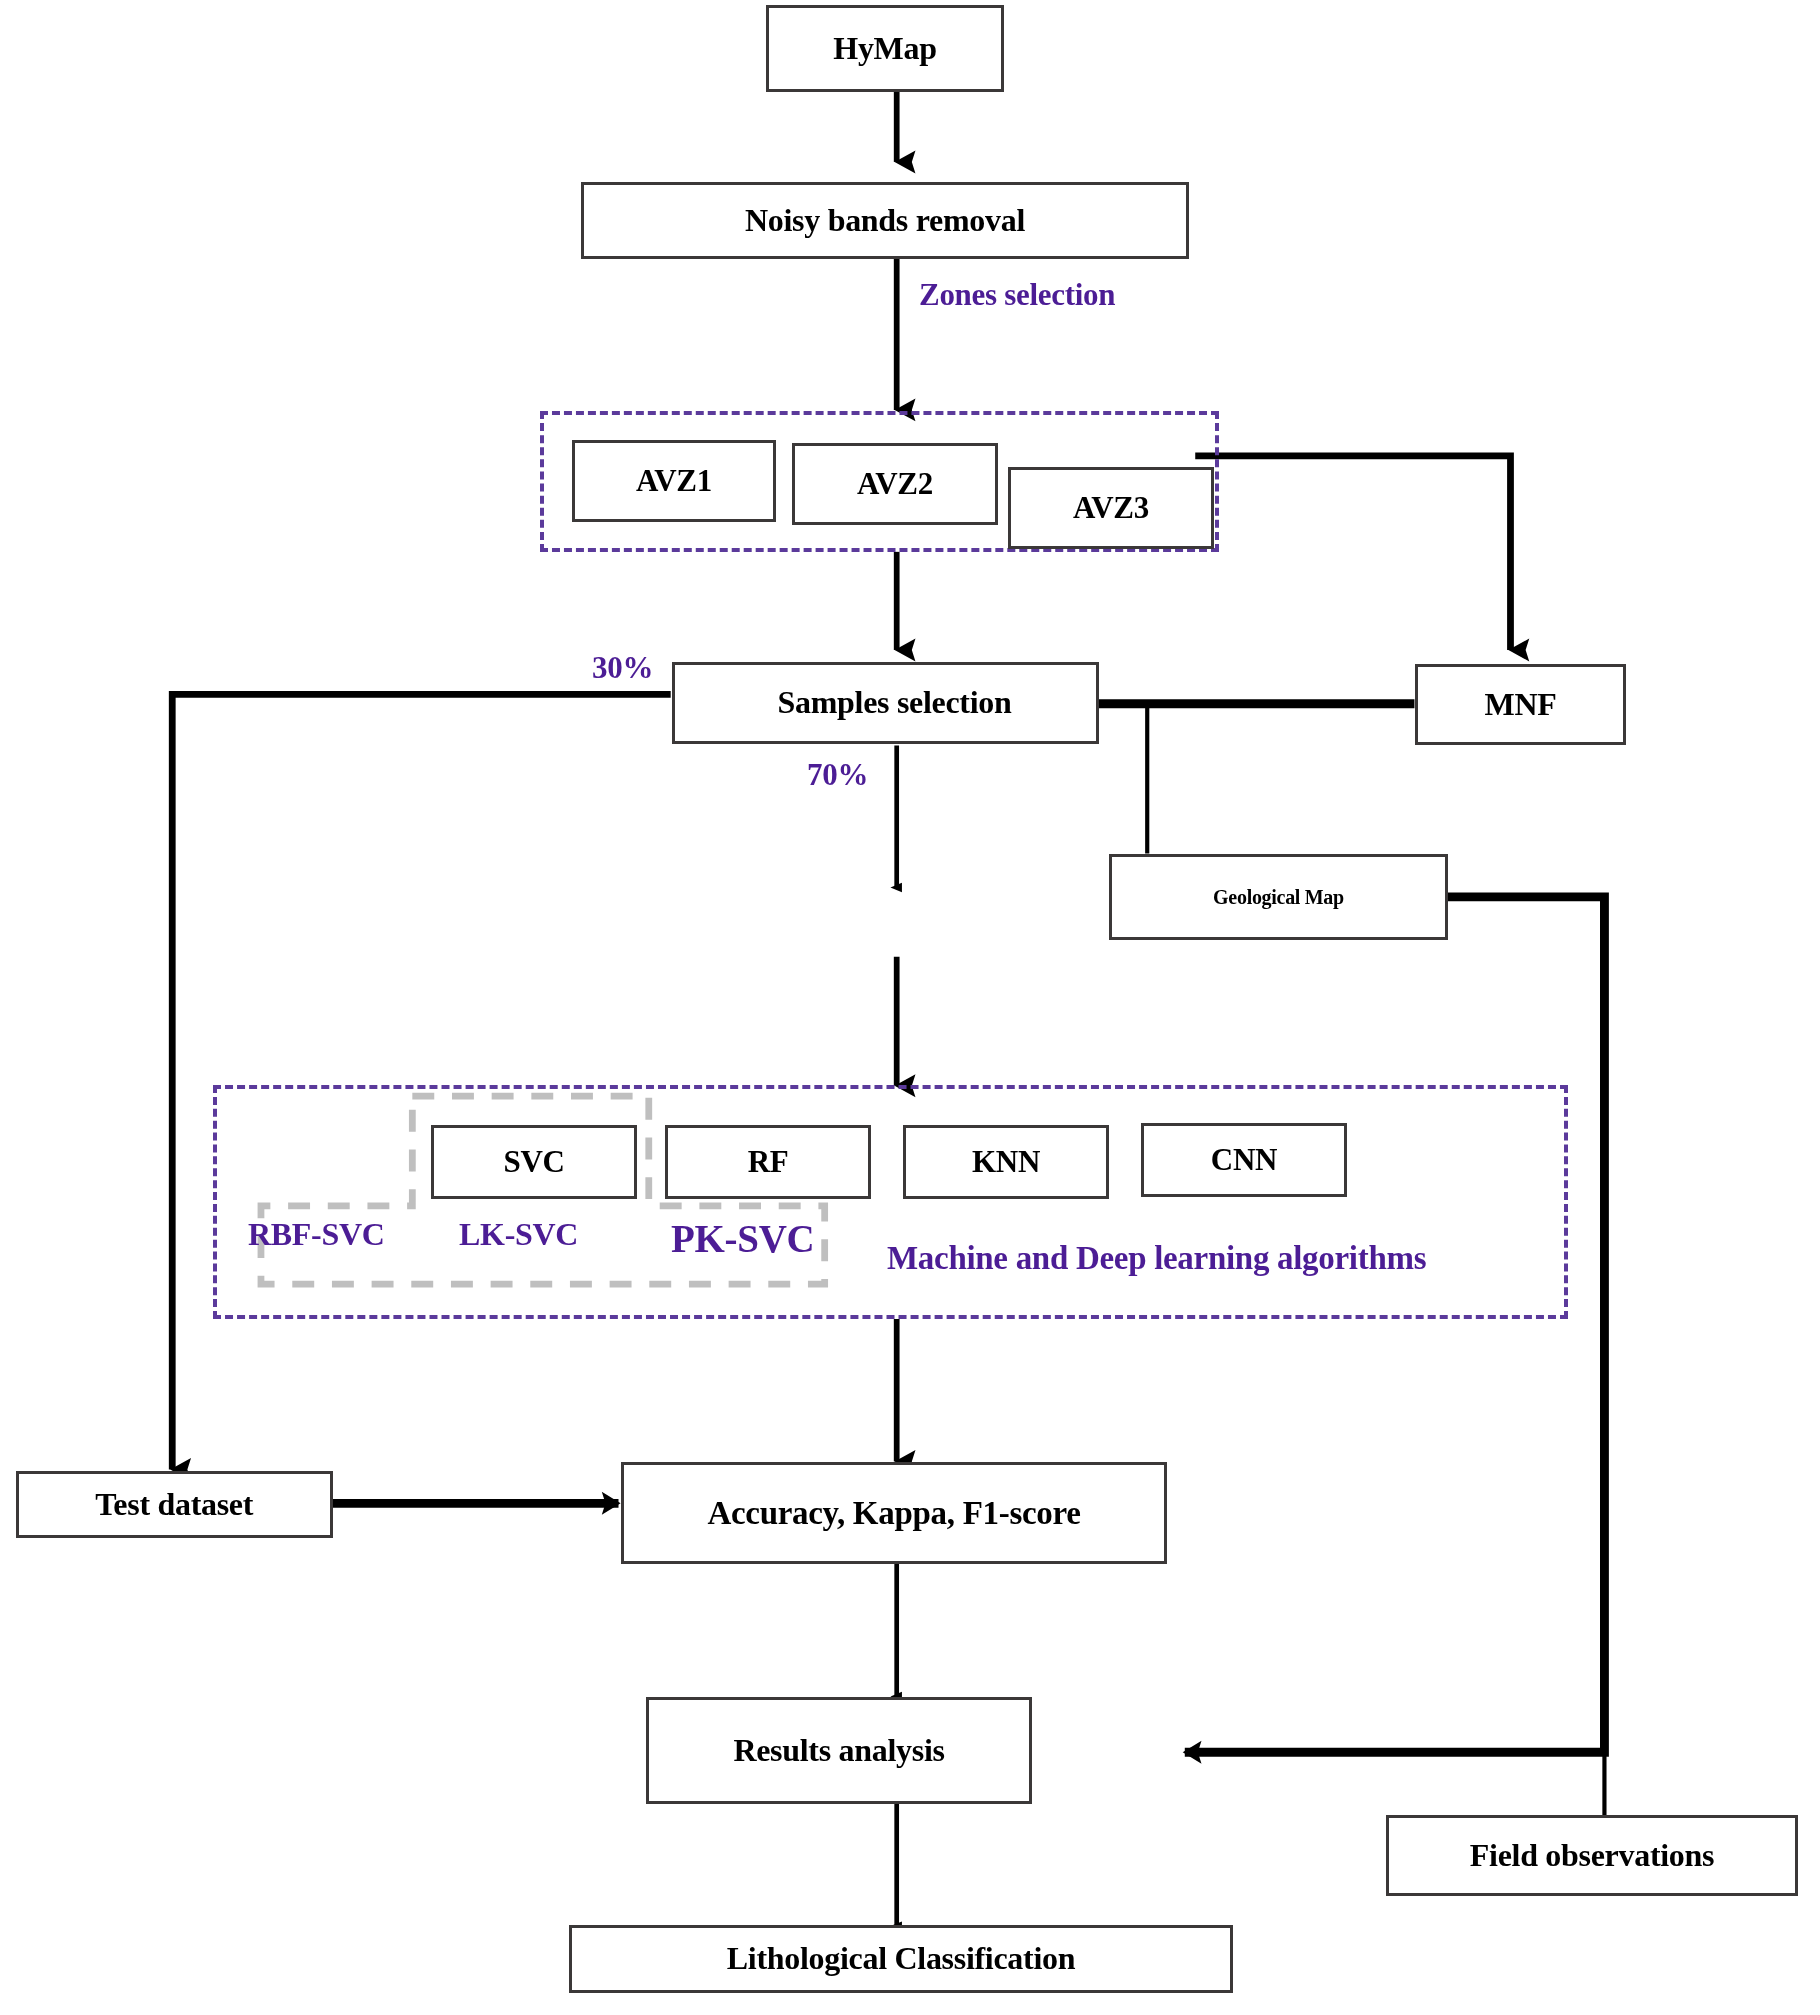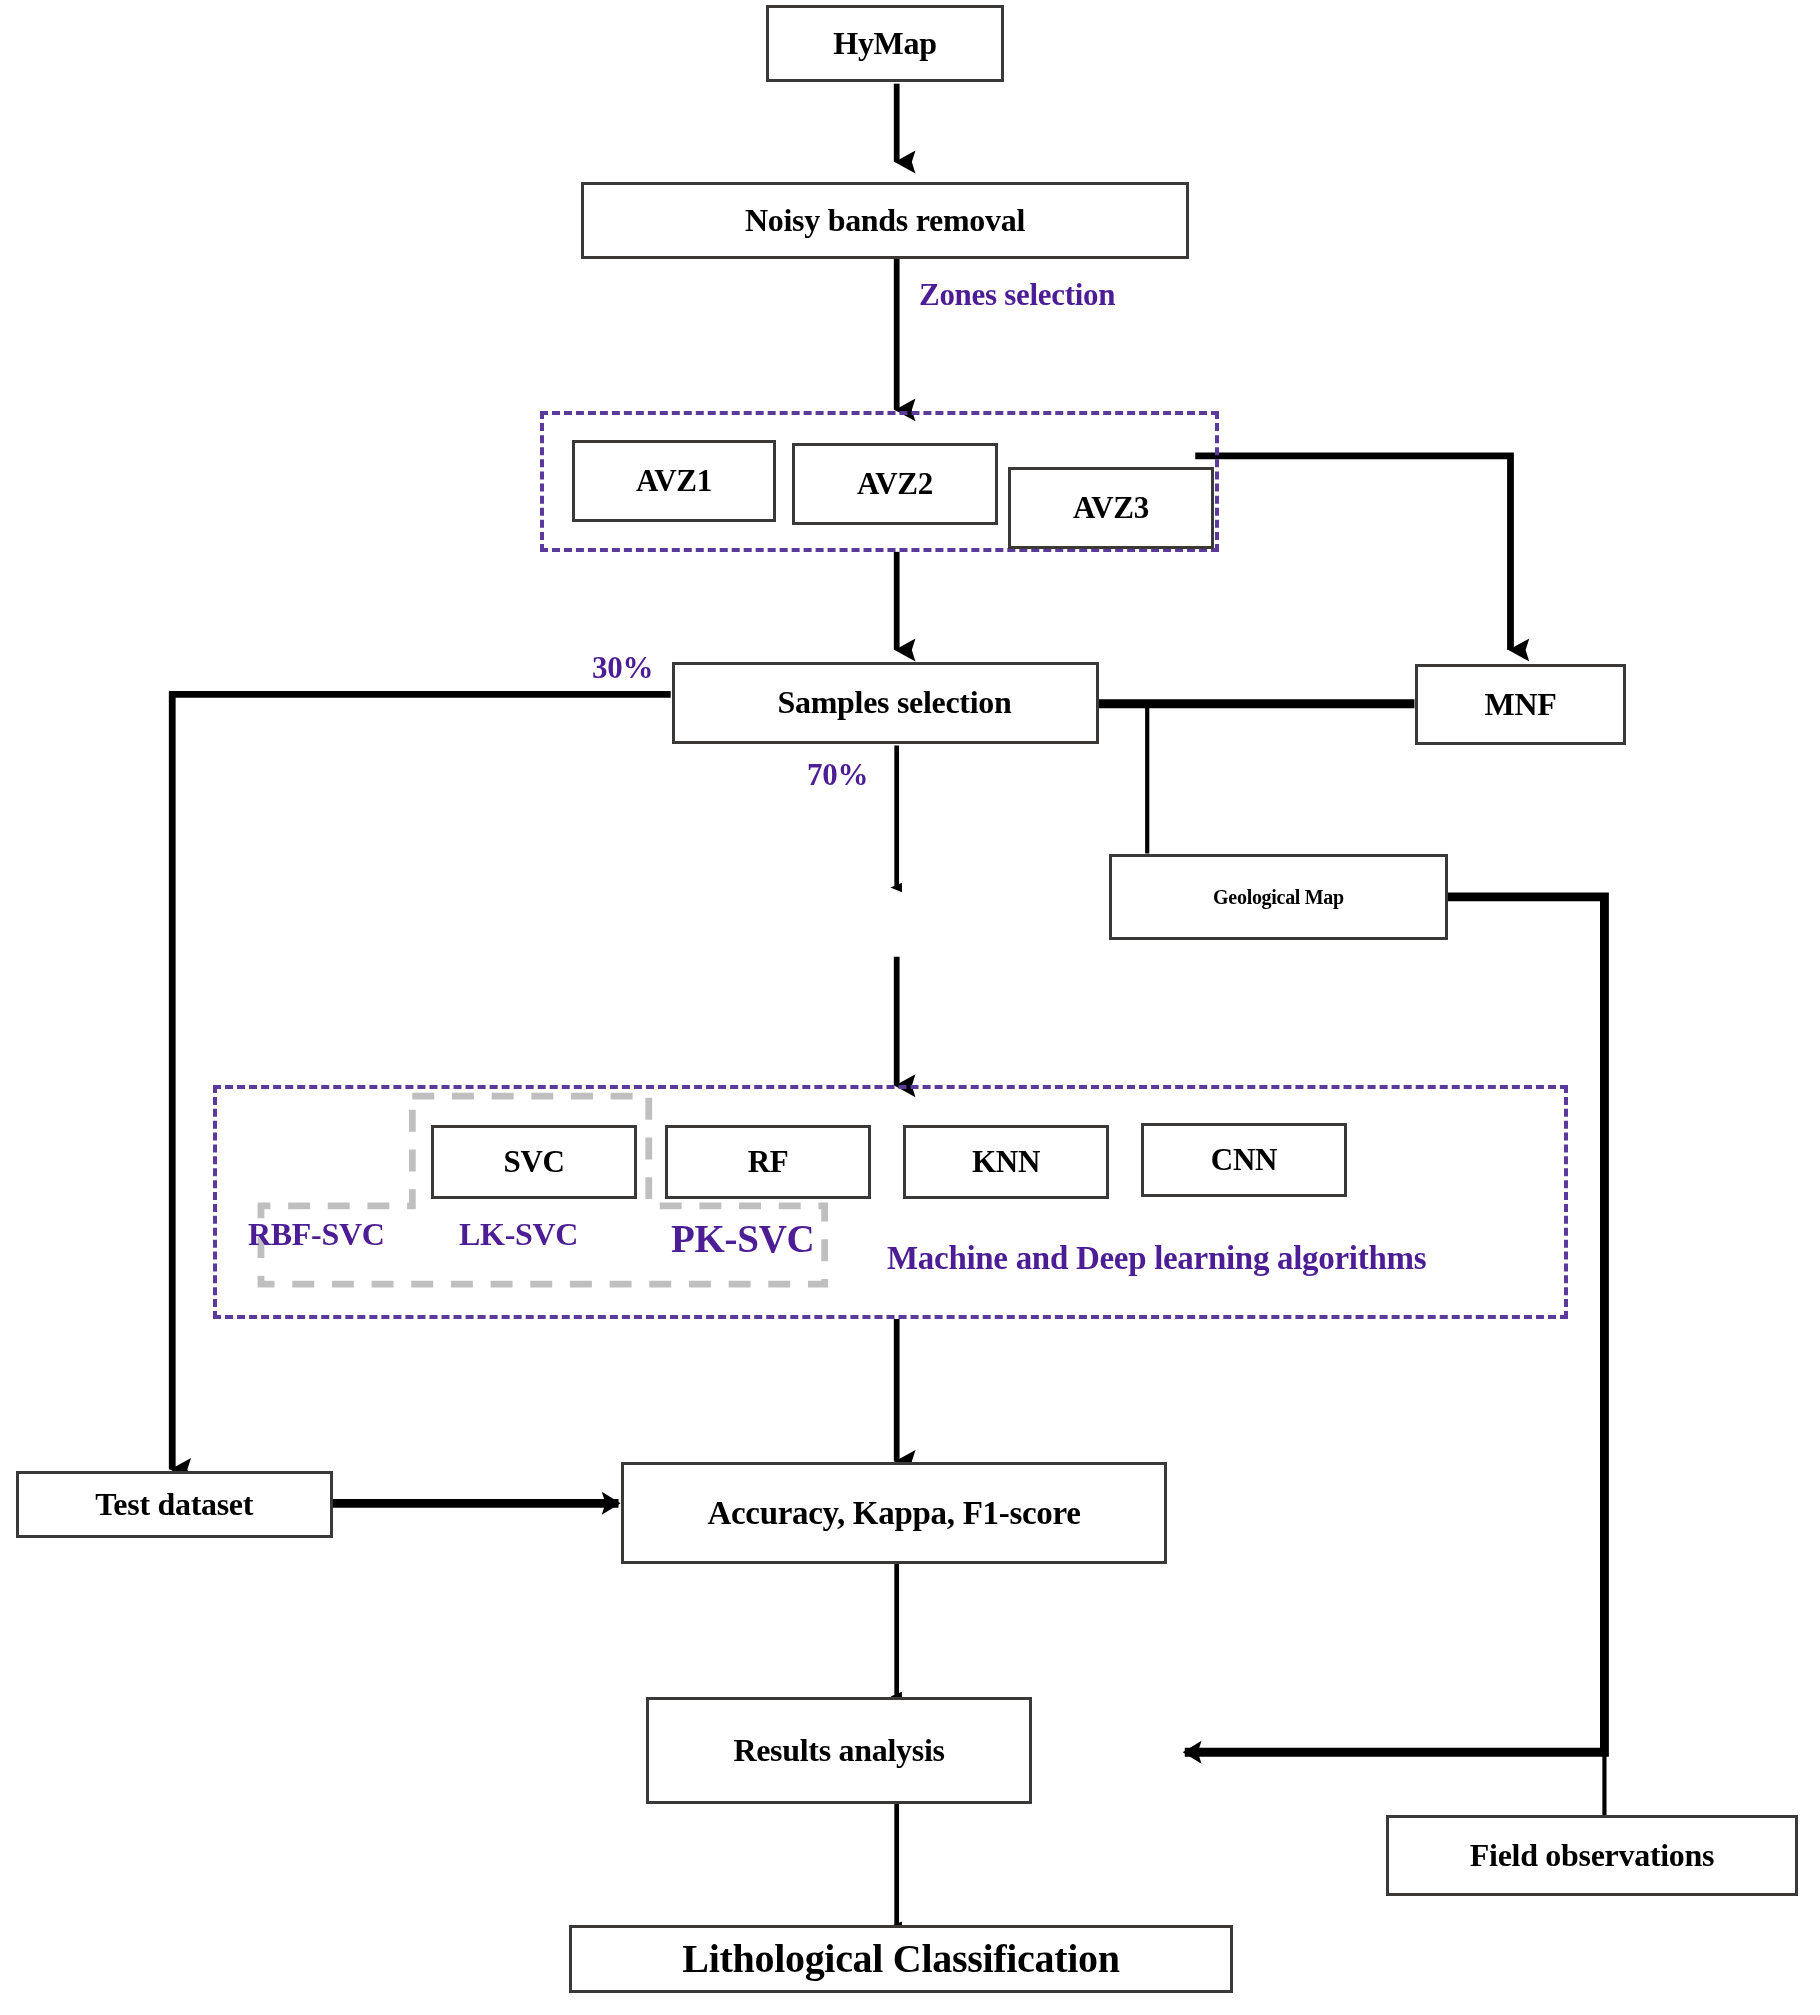--- a/index.html
+++ b/index.html
@@ -138,21 +138,21 @@
 
     <g>
       <path d="M 790,2100 L 1243,2100 L 1243,2310 L 1580,2310 L 1580,2460 L 500,2460 L 500,2310 L 790,2310 Z" fill="none" stroke="#bfbfbf" stroke-width="13" stroke-dasharray="42 34" stroke-linecap="butt"></path>
     </g>
   </svg>
 
   <div class="dashed-group purple-dashed" style="left:540px; top:411px; width:679px; height:141px;"></div>
 
   <div class="dashed-group purple-dashed" style="left:213px; top:1085px; width:1355px; height:234px;"></div>
 
-  <div class="node-box" style="left:766px; top:5.2px; width:238px; height:77px;">
+  <div class="node-box" style="left:766px; top:5.2px; width:238px; height:87px;">
     <span class="node-label" style="font-size:32px;">HyMap</span>
   </div>
 
   <div class="node-box" style="left:581px; top:182px; width:608px; height:77px;">
     <span class="node-label" style="font-size:32px;">Noisy bands removal</span>
   </div>
 
   <div class="node-box" style="left:572px; top:440px; width:204px; height:82px;">
     <span class="node-label" style="font-size:31px;">AVZ1</span>
   </div>
@@ -204,21 +204,21 @@
 
   <div class="node-box" style="left:646px; top:1697px; width:386px; height:107px;">
     <span class="node-label" style="font-size:32px;">Results analysis</span>
   </div>
 
   <div class="node-box" style="left:1386px; top:1815px; width:412px; height:81px;">
     <span class="node-label" style="font-size:32px;">Field observations</span>
   </div>
 
   <div class="node-box" style="left:569px; top:1925px; width:664px; height:68px;">
-    <span class="node-label" style="font-size:40px;">Lithological Classification</span>
+    <span class="node-label" style="font-size:32px;">Lithological Classification</span>
   </div>
 
   <div class="free-label" style="left:919px; top:277px; font-size:31px;">Zones selection</div>
 
   <div class="free-label" style="left:592px; top:650px; font-size:31px;">30%</div>
 
   <div class="free-label" style="left:807px; top:757px; font-size:31px;">70%</div>
 
   <div class="free-label" style="left:248px; top:1216px; font-size:32px;">RBF-SVC</div>
 

